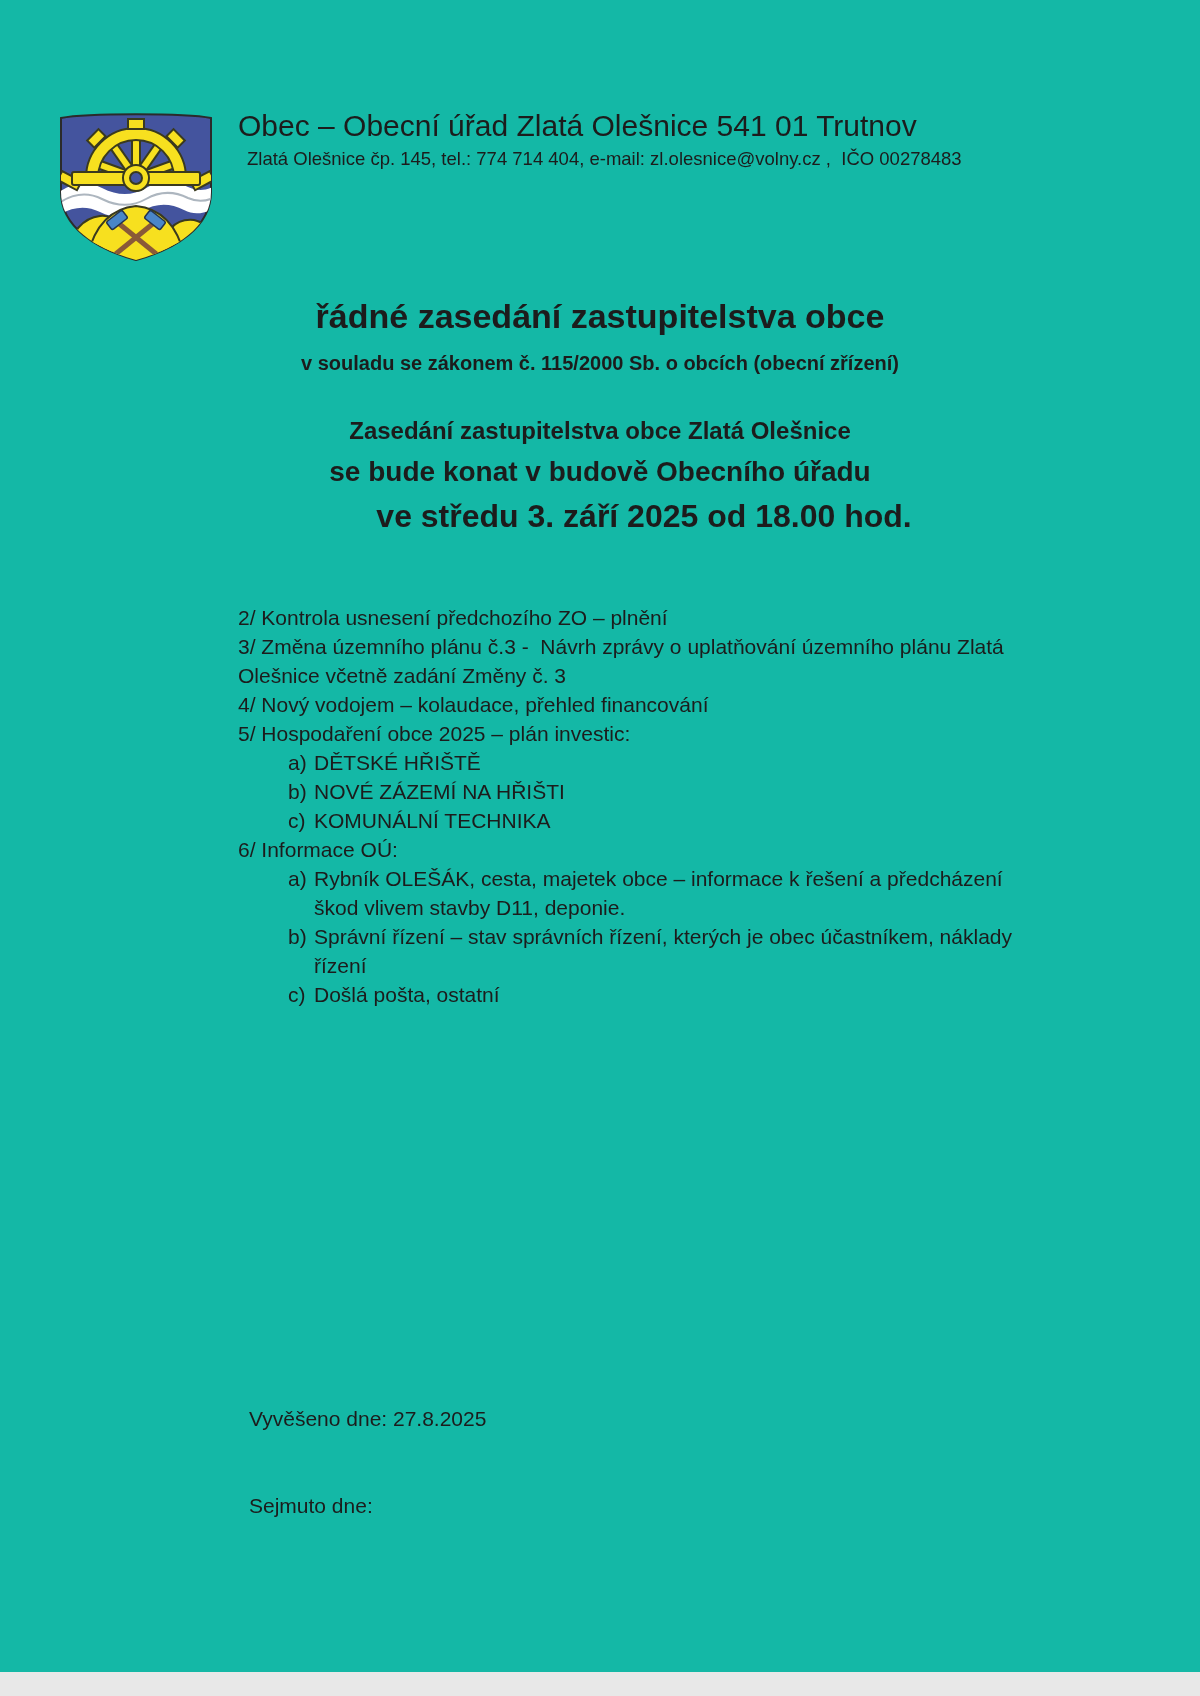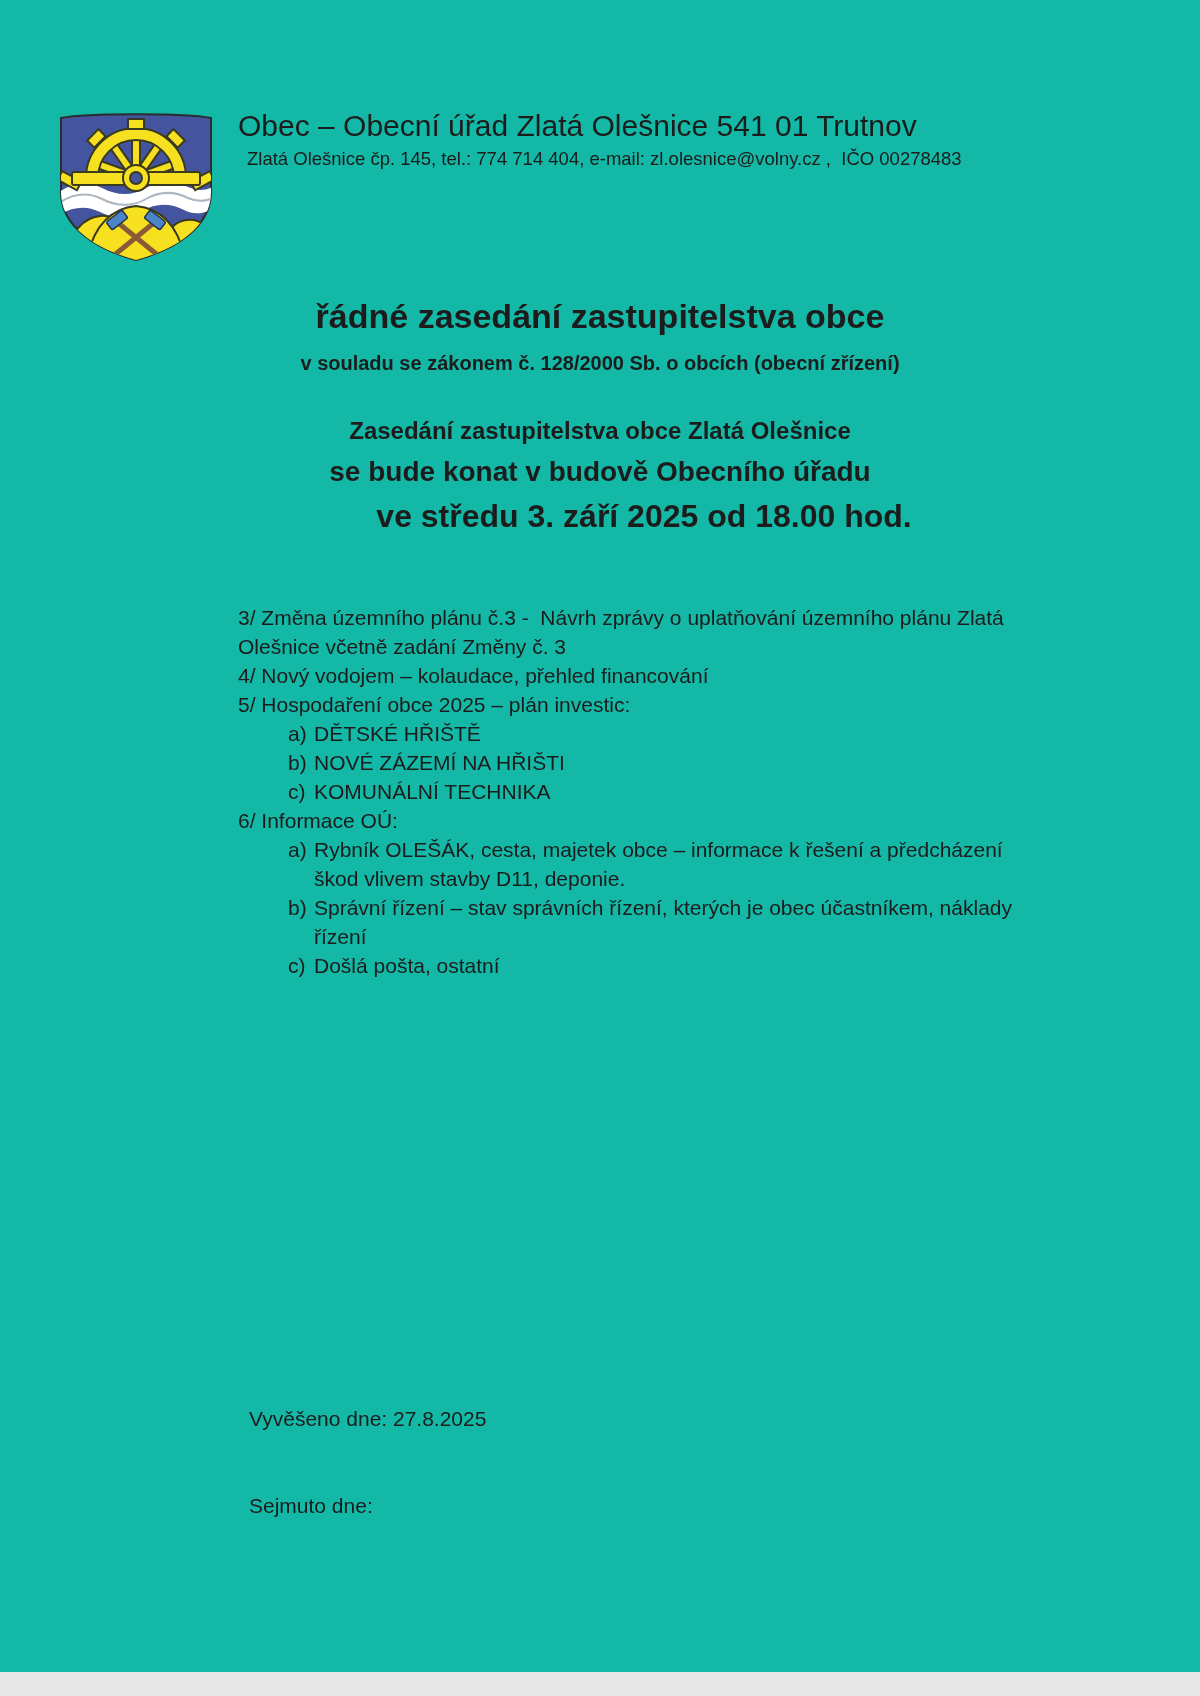--- a/index.html
+++ b/index.html
@@ -125,26 +125,27 @@
         <circle cx="84" cy="68" r="13" fill="#f7e01f" stroke-width="2"></circle>
         <circle cx="84" cy="68" r="6" fill="#44549e" stroke-width="2"></circle>
       </g>
     </g>
   </svg>
 
   <div class="org-line">Obec – Obecní úřad Zlatá Olešnice 541 01 Trutnov</div>
   <div class="contact-line">Zlatá Olešnice čp. 145, tel.: 774 714 404, e-mail: zl.olesnice@volny.cz ,  IČO 00278483</div>
 
   <div class="h-center h-title">řádné zasedání zastupitelstva obce</div>
-  <div class="h-center h-legal">v souladu se zákonem č. 128/2000 Sb. o obcích (obecní zřízení)</div>
+  <div class="h-center h-legal">v souladu se zákonem č. 115/2000 Sb. o obcích (obecní zřízení)</div>
   <div class="h-center h-place1">Zasedání zastupitelstva obce Zlatá Olešnice</div>
   <div class="h-center h-place2">se bude konat v budově Obecního úřadu</div>
   <div class="h-center h-datetime">ve středu 3. září 2025 od 18.00 hod.</div>
 
   <div class="agenda">
+    <div class="line">2/ Kontrola usnesení předchozího ZO – plnění</div>
     <div class="line">3/ Změna územního plánu č.3 -  Návrh zprávy o uplatňování územního plánu Zlatá</div>
     <div class="line">Olešnice včetně zadání Změny č. 3</div>
     <div class="line">4/ Nový vodojem – kolaudace, přehled financování</div>
     <div class="line">5/ Hospodaření obce 2025 – plán investic:</div>
     <div class="line sub">
       <span class="marker">a)</span>
       <span>DĚTSKÉ HŘIŠTĚ</span>
     </div>
     <div class="line sub">
       <span class="marker">b)</span>

